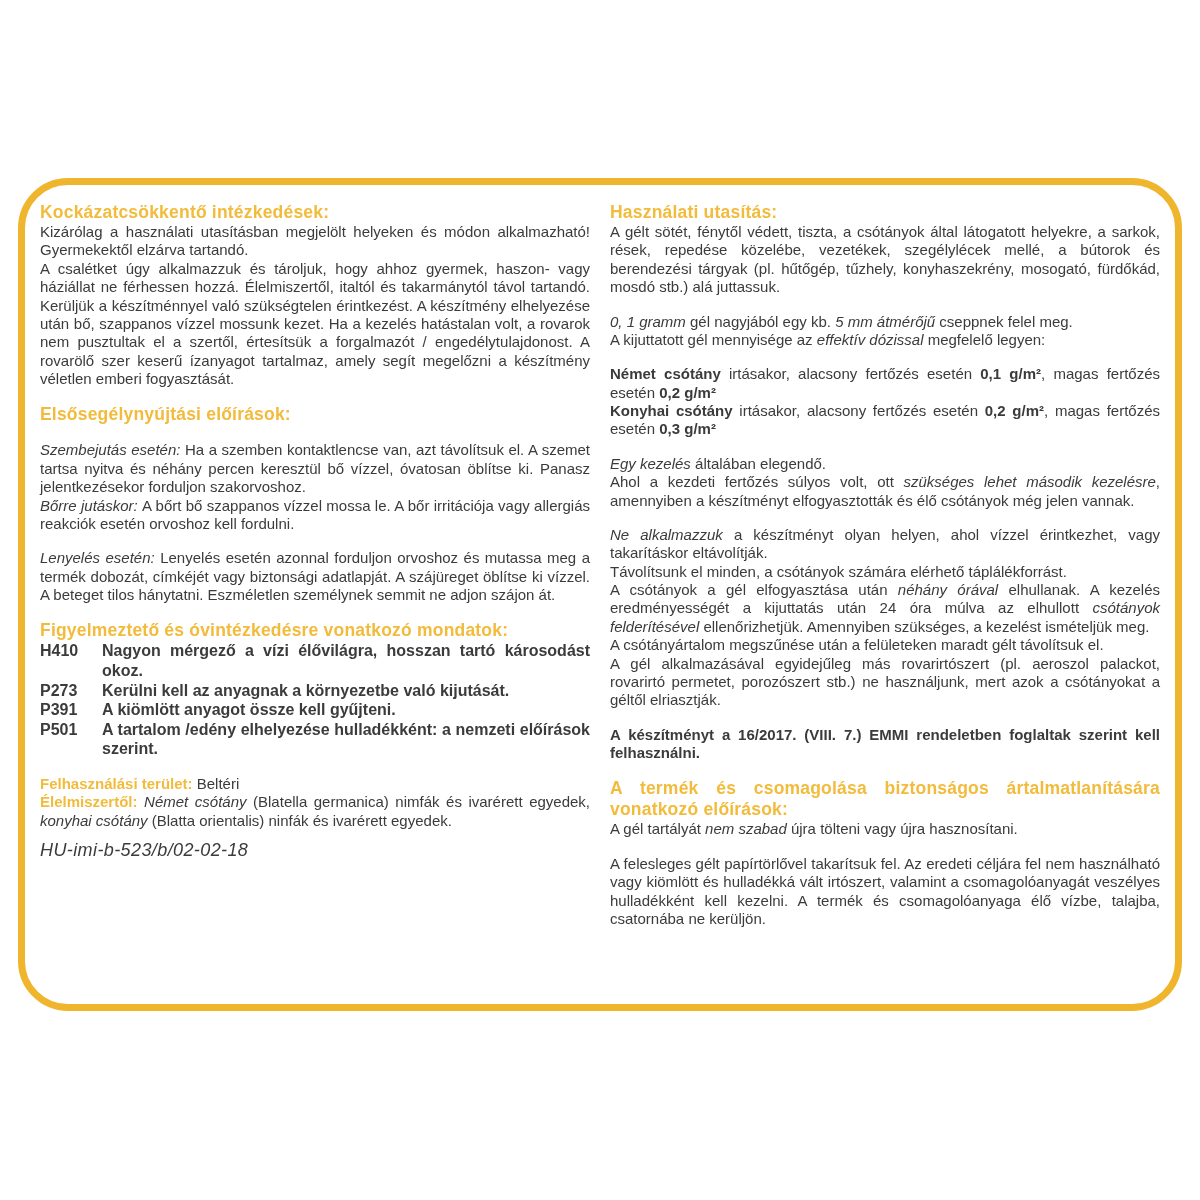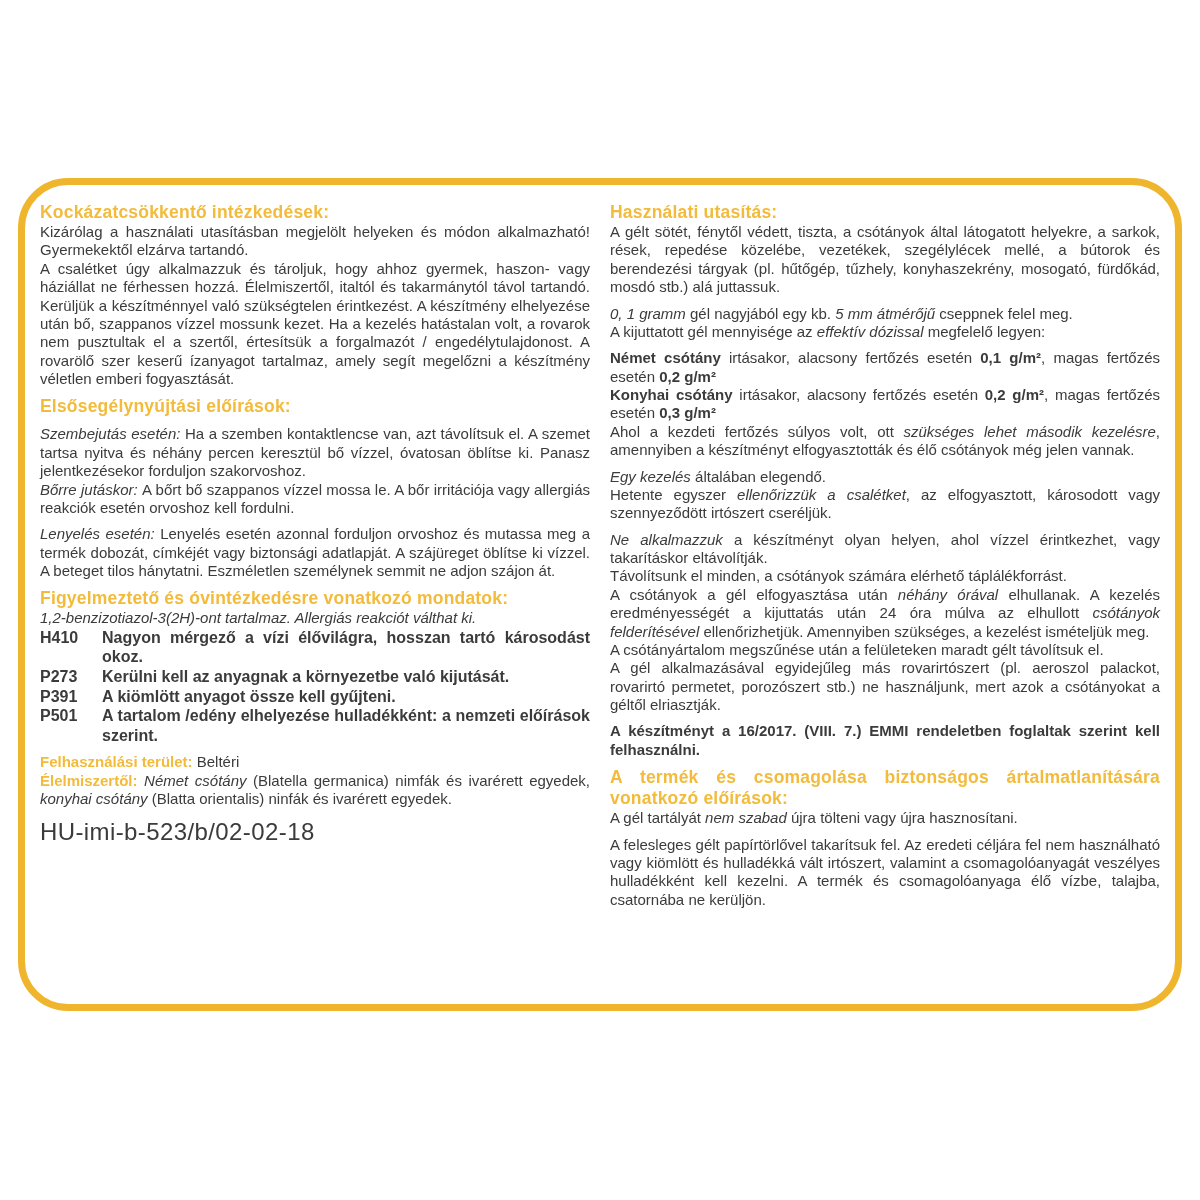--- a/index.html
+++ b/index.html
@@ -41,55 +41,55 @@
     line-height: 1.2;
     text-align: justify;
     letter-spacing: 0.2px;
   }
   .para {
     margin: 0;
     font-size: 15px;
     line-height: 1.225;
     text-align: justify;
   }
-  .gap { margin-top: 8px; }
+  .gap { margin-top: 16px; }
   .seg-i { font-style: italic; }
   .seg-b { font-weight: bold; }
   .seg-y { color: var(--accent-color, #f2bb3b); font-weight: bold; }
   .hazard {
     display: flex;
     font-weight: bold;
     font-size: 16px;
     line-height: 1.225;
   }
   .hazard-code { flex: 0 0 62px; }
   .hazard-text { flex: 1 1 auto; text-align: justify; }
   .regcode {
-    font-size: 24px;
+    font-size: 18px;
     line-height: 1.2;
     letter-spacing: 0.4px;
     margin-top: 10px;
     text-align: left;
+    font-style: italic;
   }
 </style>
 </head>
 <body>
 
 <div class="label-panel">
   <div class="columns">
     <div class="column">
         <div class="heading">Kockázatcsökkentő intézkedések:</div>
         <p class="para"><span>Kizárólag a használati utasításban megjelölt helyeken és módon alkalmazható! Gyermekektől elzárva tartandó.</span></p>
         <p class="para"><span>A csalétket úgy alkalmazzuk és tároljuk, hogy ahhoz gyermek, haszon- vagy háziállat ne férhessen hozzá. Élelmiszertől, italtól és takarmánytól távol tartandó. Kerüljük a készítménnyel való szükségtelen érintkezést. A készítmény elhelyezése után bő, szappanos vízzel mossunk kezet. Ha a kezelés hatástalan volt, a rovarok nem pusztultak el a szertől, értesítsük a forgalmazót / engedélytulajdonost. A rovarölő szer keserű ízanyagot tartalmaz, amely segít megelőzni a készítmény véletlen emberi fogyasztását.</span></p>
         <div class="heading gap">Elsősegélynyújtási előírások:</div>
         <p class="para gap"><span class="seg-i">Szembejutás esetén: </span><span>Ha a szemben kontaktlencse van, azt távolítsuk el. A szemet tartsa nyitva és néhány percen keresztül bő vízzel, óvatosan öblítse ki. Panasz jelentkezésekor forduljon szakorvoshoz.</span></p>
         <p class="para"><span class="seg-i">Bőrre jutáskor: </span><span>A bőrt bő szappanos vízzel mossa le. A bőr irritációja vagy allergiás reakciók esetén orvoshoz kell fordulni.</span></p>
         <p class="para gap"><span class="seg-i">Lenyelés esetén: </span><span>Lenyelés esetén azonnal forduljon orvoshoz és mutassa meg a termék dobozát, címkéjét vagy biztonsági adatlapját. A szájüreget öblítse ki vízzel. A beteget tilos hánytatni. Eszméletlen személynek semmit ne adjon szájon át.</span></p>
         <div class="heading gap">Figyelmeztető és óvintézkedésre vonatkozó mondatok:</div>
-        <p class="para"><span class="seg-i">1,2-benzizotiazol-3(2H)-ont tartalmaz. Allergiás reakciót válthat ki.</span></p>
         <div class="hazard">
           <span class="hazard-code">H410</span>
           <span class="hazard-text">Nagyon mérgező a vízi élővilágra, hosszan tartó károsodást okoz.</span>
         </div>
         <div class="hazard">
           <span class="hazard-code">P273</span>
           <span class="hazard-text">Kerülni kell az anyagnak a környezetbe való kijutását.</span>
         </div>
         <div class="hazard">
           <span class="hazard-code">P391</span>
@@ -103,23 +103,22 @@
         <p class="para"><span class="seg-y">Élelmiszertől: </span><span class="seg-i">Német csótány</span><span> (Blatella germanica) nimfák és ivarérett egyedek, </span><span class="seg-i">konyhai csótány</span><span> (Blatta orientalis) ninfák és ivarérett egyedek.</span></p>
         <div class="regcode gap">HU-imi-b-523/b/02-02-18</div>
       </div>
     <div class="column">
         <div class="heading">Használati utasítás:</div>
         <p class="para"><span>A gélt sötét, fénytől védett, tiszta, a csótányok által látogatott helyekre, a sarkok, rések, repedése közelébe, vezetékek, szegélylécek mellé, a bútorok és berendezési tárgyak (pl. hűtőgép, tűzhely, konyhaszekrény, mosogató, fürdőkád, mosdó stb.) alá juttassuk.</span></p>
         <p class="para gap"><span class="seg-i">0, 1 gramm</span><span> gél nagyjából egy kb. </span><span class="seg-i">5 mm átmérőjű</span><span> cseppnek felel meg.</span></p>
         <p class="para"><span>A kijuttatott gél mennyisége az </span><span class="seg-i">effektív dózissal</span><span> megfelelő legyen:</span></p>
         <p class="para gap"><span class="seg-b">Német csótány</span><span> irtásakor, alacsony fertőzés esetén </span><span class="seg-b">0,1 g/m²</span><span>, magas fertőzés esetén </span><span class="seg-b">0,2 g/m²</span></p>
         <p class="para"><span class="seg-b">Konyhai csótány</span><span> irtásakor, alacsony fertőzés esetén </span><span class="seg-b">0,2 g/m²</span><span>, magas fertőzés esetén </span><span class="seg-b">0,3 g/m²</span></p>
+        <p class="para gap"><span class="seg-i">Egy kezelés</span><span> általában elegendő.</span></p>
         <p class="para"><span>Ahol a kezdeti fertőzés súlyos volt, ott </span><span class="seg-i">szükséges lehet második kezelésre</span><span>, amennyiben a készítményt elfogyasztották és élő csótányok még jelen vannak.</span></p>
-        <p class="para gap"><span class="seg-i">Egy kezelés</span><span> általában elegendő.</span></p>
-        <p class="para"><span>Hetente egyszer </span><span class="seg-i">ellenőrizzük a csalétket</span><span>, az elfogyasztott, károsodott vagy szennyeződött irtószert cseréljük.</span></p>
         <p class="para gap"><span class="seg-i">Ne alkalmazzuk</span><span> a készítményt olyan helyen, ahol vízzel érintkezhet, vagy takarításkor eltávolítják.</span></p>
         <p class="para"><span>Távolítsunk el minden, a csótányok számára elérhető táplálékforrást.</span></p>
         <p class="para"><span>A csótányok a gél elfogyasztása után </span><span class="seg-i">néhány órával</span><span> elhullanak. A kezelés eredményességét a kijuttatás után 24 óra múlva az elhullott </span><span class="seg-i">csótányok felderítésével</span><span> ellenőrizhetjük. Amennyiben szükséges, a kezelést ismételjük meg.</span></p>
         <p class="para"><span>A csótányártalom megszűnése után a felületeken maradt gélt távolítsuk el.</span></p>
         <p class="para"><span>A gél alkalmazásával egyidejűleg más rovarirtószert (pl. aeroszol palackot, rovarirtó permetet, porozószert stb.) ne használjunk, mert azok a csótányokat a géltől elriasztják.</span></p>
         <p class="para gap"><span class="seg-b">A készítményt a 16/2017. (VIII. 7.) EMMI rendeletben foglaltak szerint kell felhasználni.</span></p>
         <div class="heading gap">A termék és csomagolása biztonságos ártalmatlanítására vonatkozó előírások:</div>
         <p class="para"><span>A gél tartályát </span><span class="seg-i">nem szabad</span><span> újra tölteni vagy újra hasznosítani.</span></p>
         <p class="para gap"><span>A felesleges gélt papírtörlővel takarítsuk fel. Az eredeti céljára fel nem használható vagy kiömlött és hulladékká vált irtószert, valamint a csomagolóanyagát veszélyes hulladékként kell kezelni. A termék és csomagolóanyaga élő vízbe, talajba, csatornába ne kerüljön.</span></p>
       </div>

